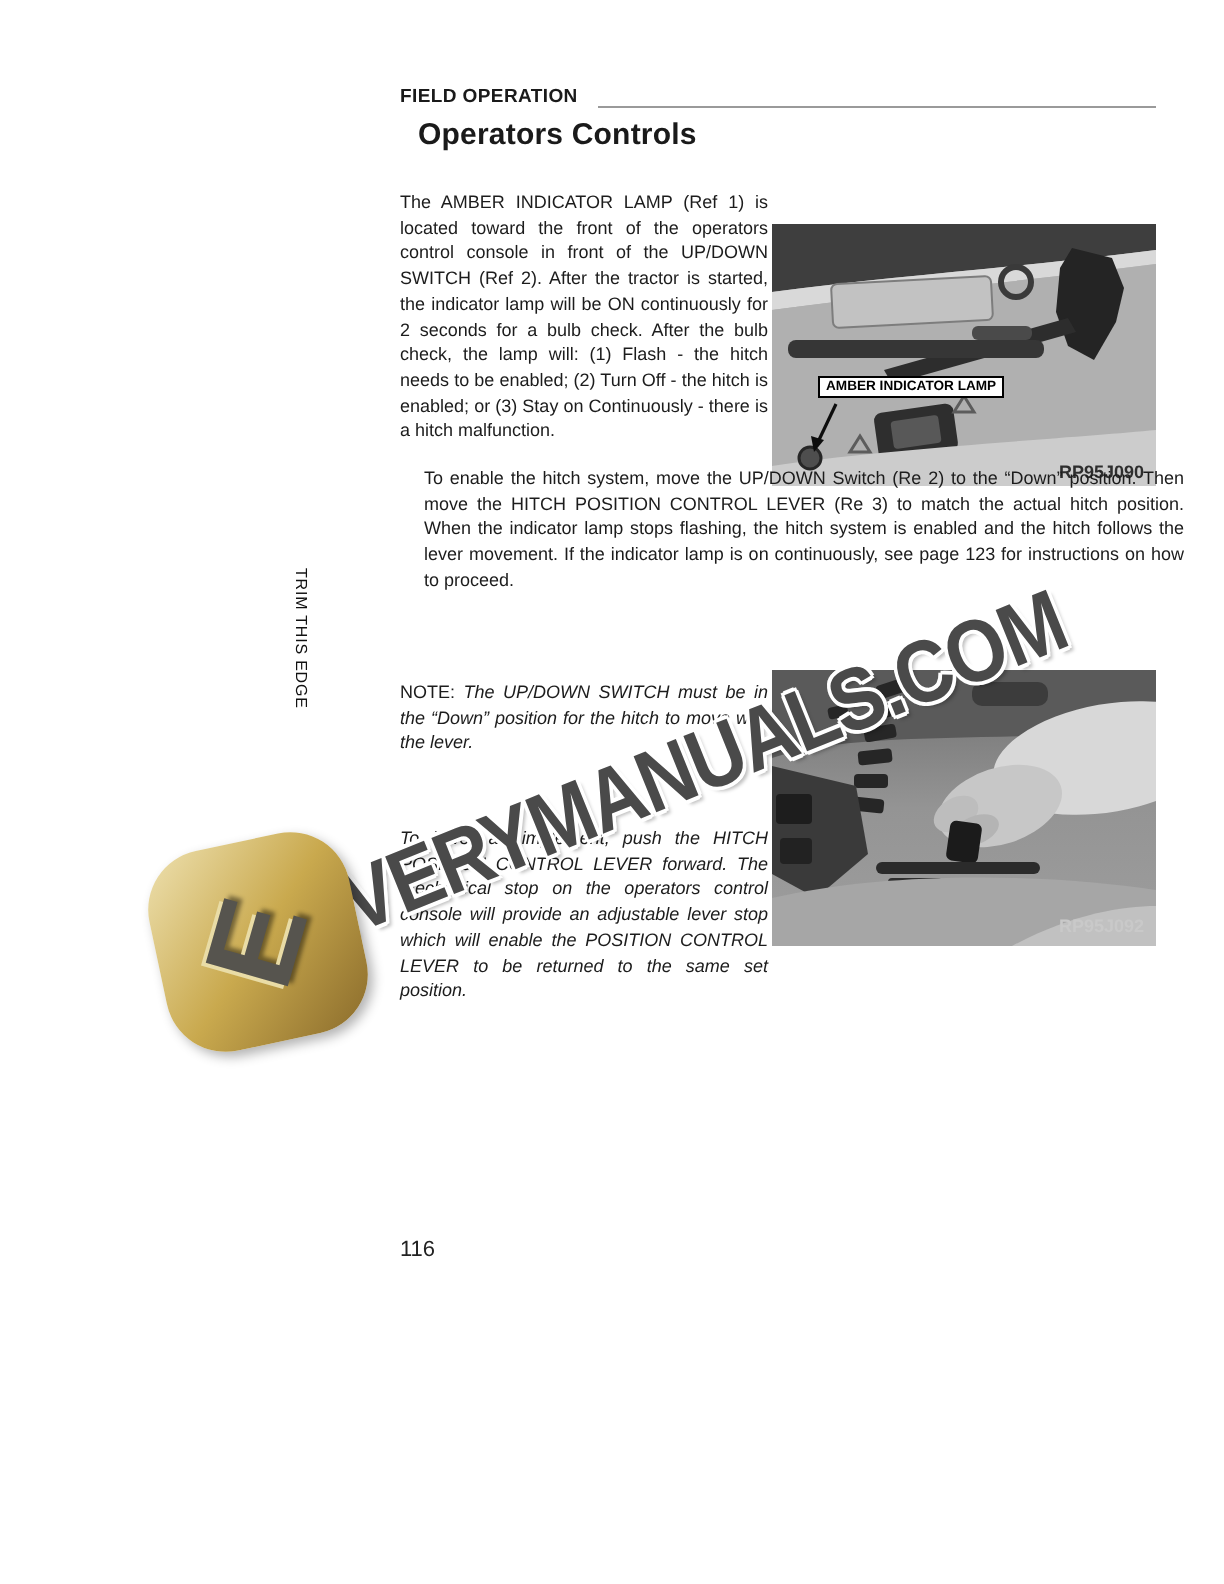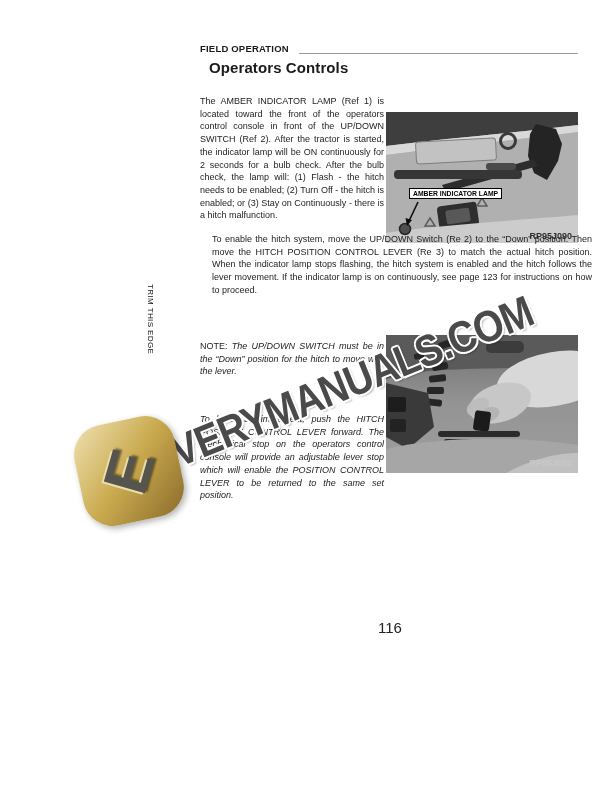--- a/index.html
+++ b/index.html
@@ -24,21 +24,21 @@
   
   .fig{position:absolute;width:192px;}
   .fig1{left:386px;top:88px;height:131px;margin-top:24px;}
   .fig2{left:386px;top:335px;height:138px;}
   .fig svg{display:block;width:100%;height:100%;}
   .callout{
     position:absolute;left:23px;top:76px;background:#ffffff;border:1px solid #000;
     font-size:6.8px;font-weight:bold;padding:1px 3px;white-space:nowrap;color:#000;
   }
   
-  .pagenum{position:absolute;left:200px;top:619px;width:380px;text-align:center;font-size:15px;color:#222;}
+  .pagenum{position:absolute;left:200px;top:619px;width:380px;text-align:left;font-size:11px;color:#222;}
   .trim{
     position:absolute;left:146px;top:284px;height:90px;
     writing-mode:vertical-rl;font-size:8px;letter-spacing:.4px;color:#111;white-space:nowrap;
   }
   
   .wm-text{
     position:absolute;left:150px;top:438px;z-index:30;
     font-size:44px;font-weight:bold;letter-spacing:-1px;white-space:nowrap;
     transform:rotate(-22deg) scaleX(.88);transform-origin:0 50%;
     text-shadow:-2px 0 0 #fff,2px 0 0 #fff,0 -2px 0 #fff,0 2px 0 #fff,

